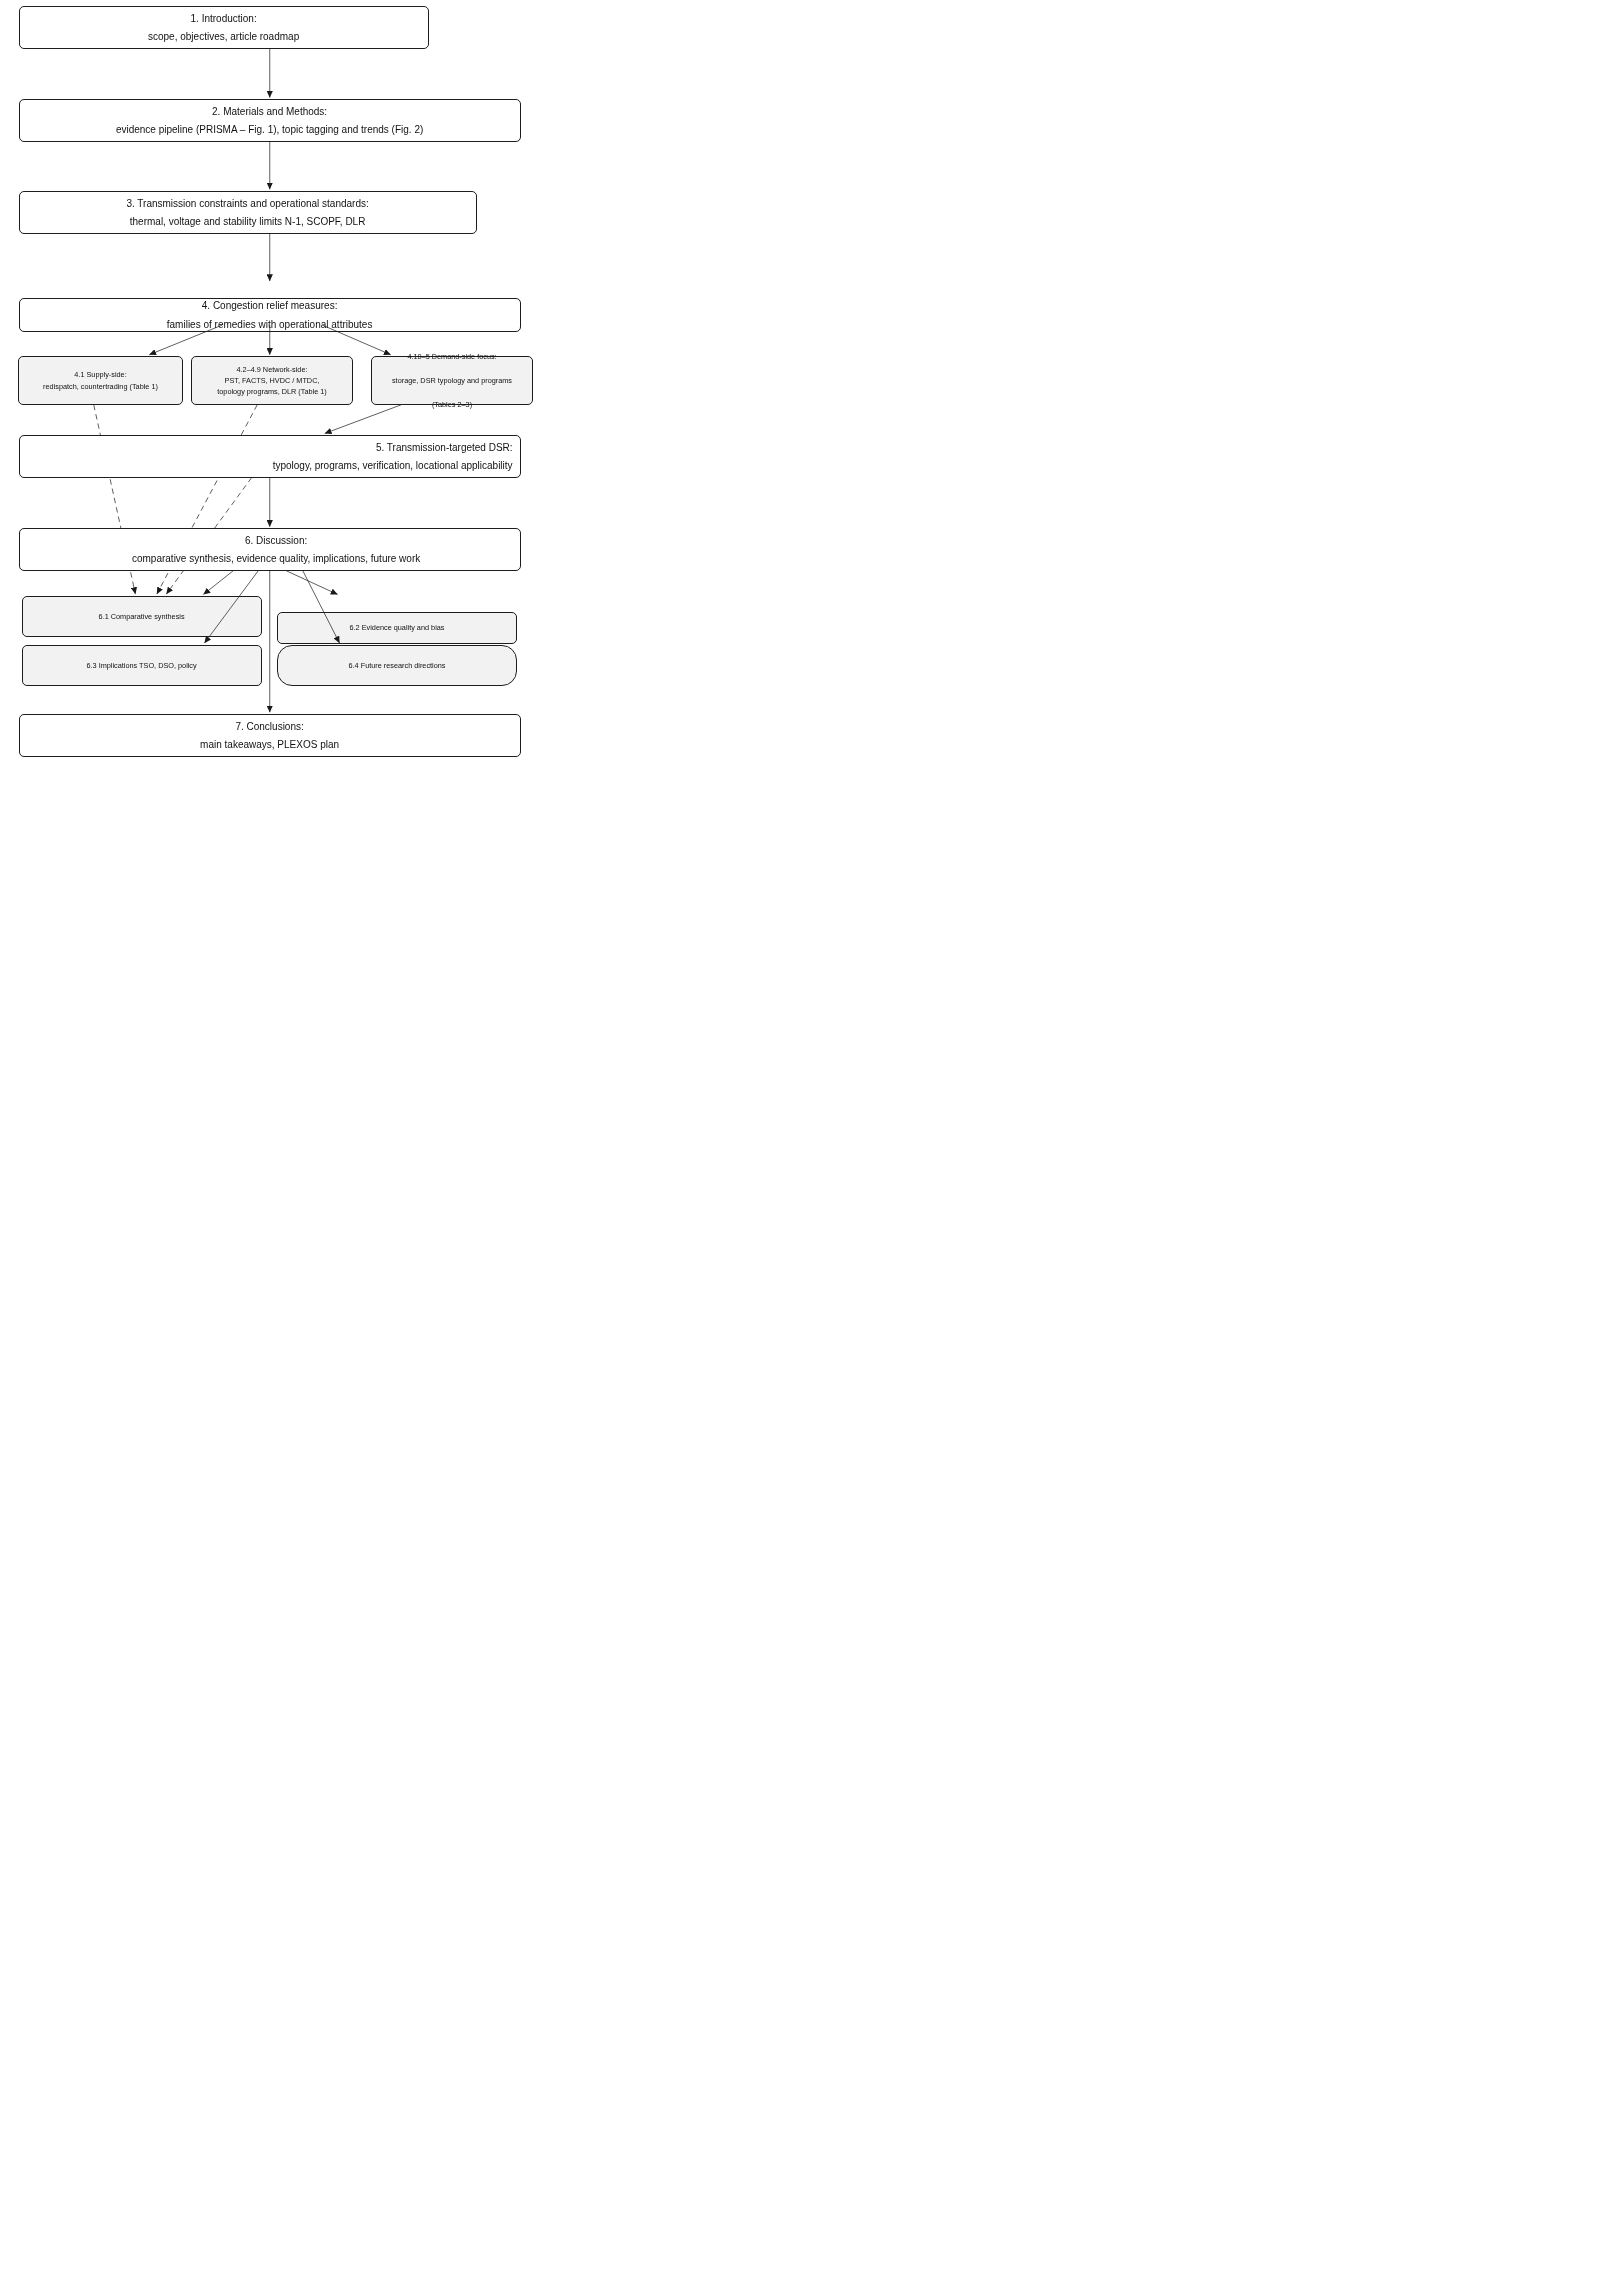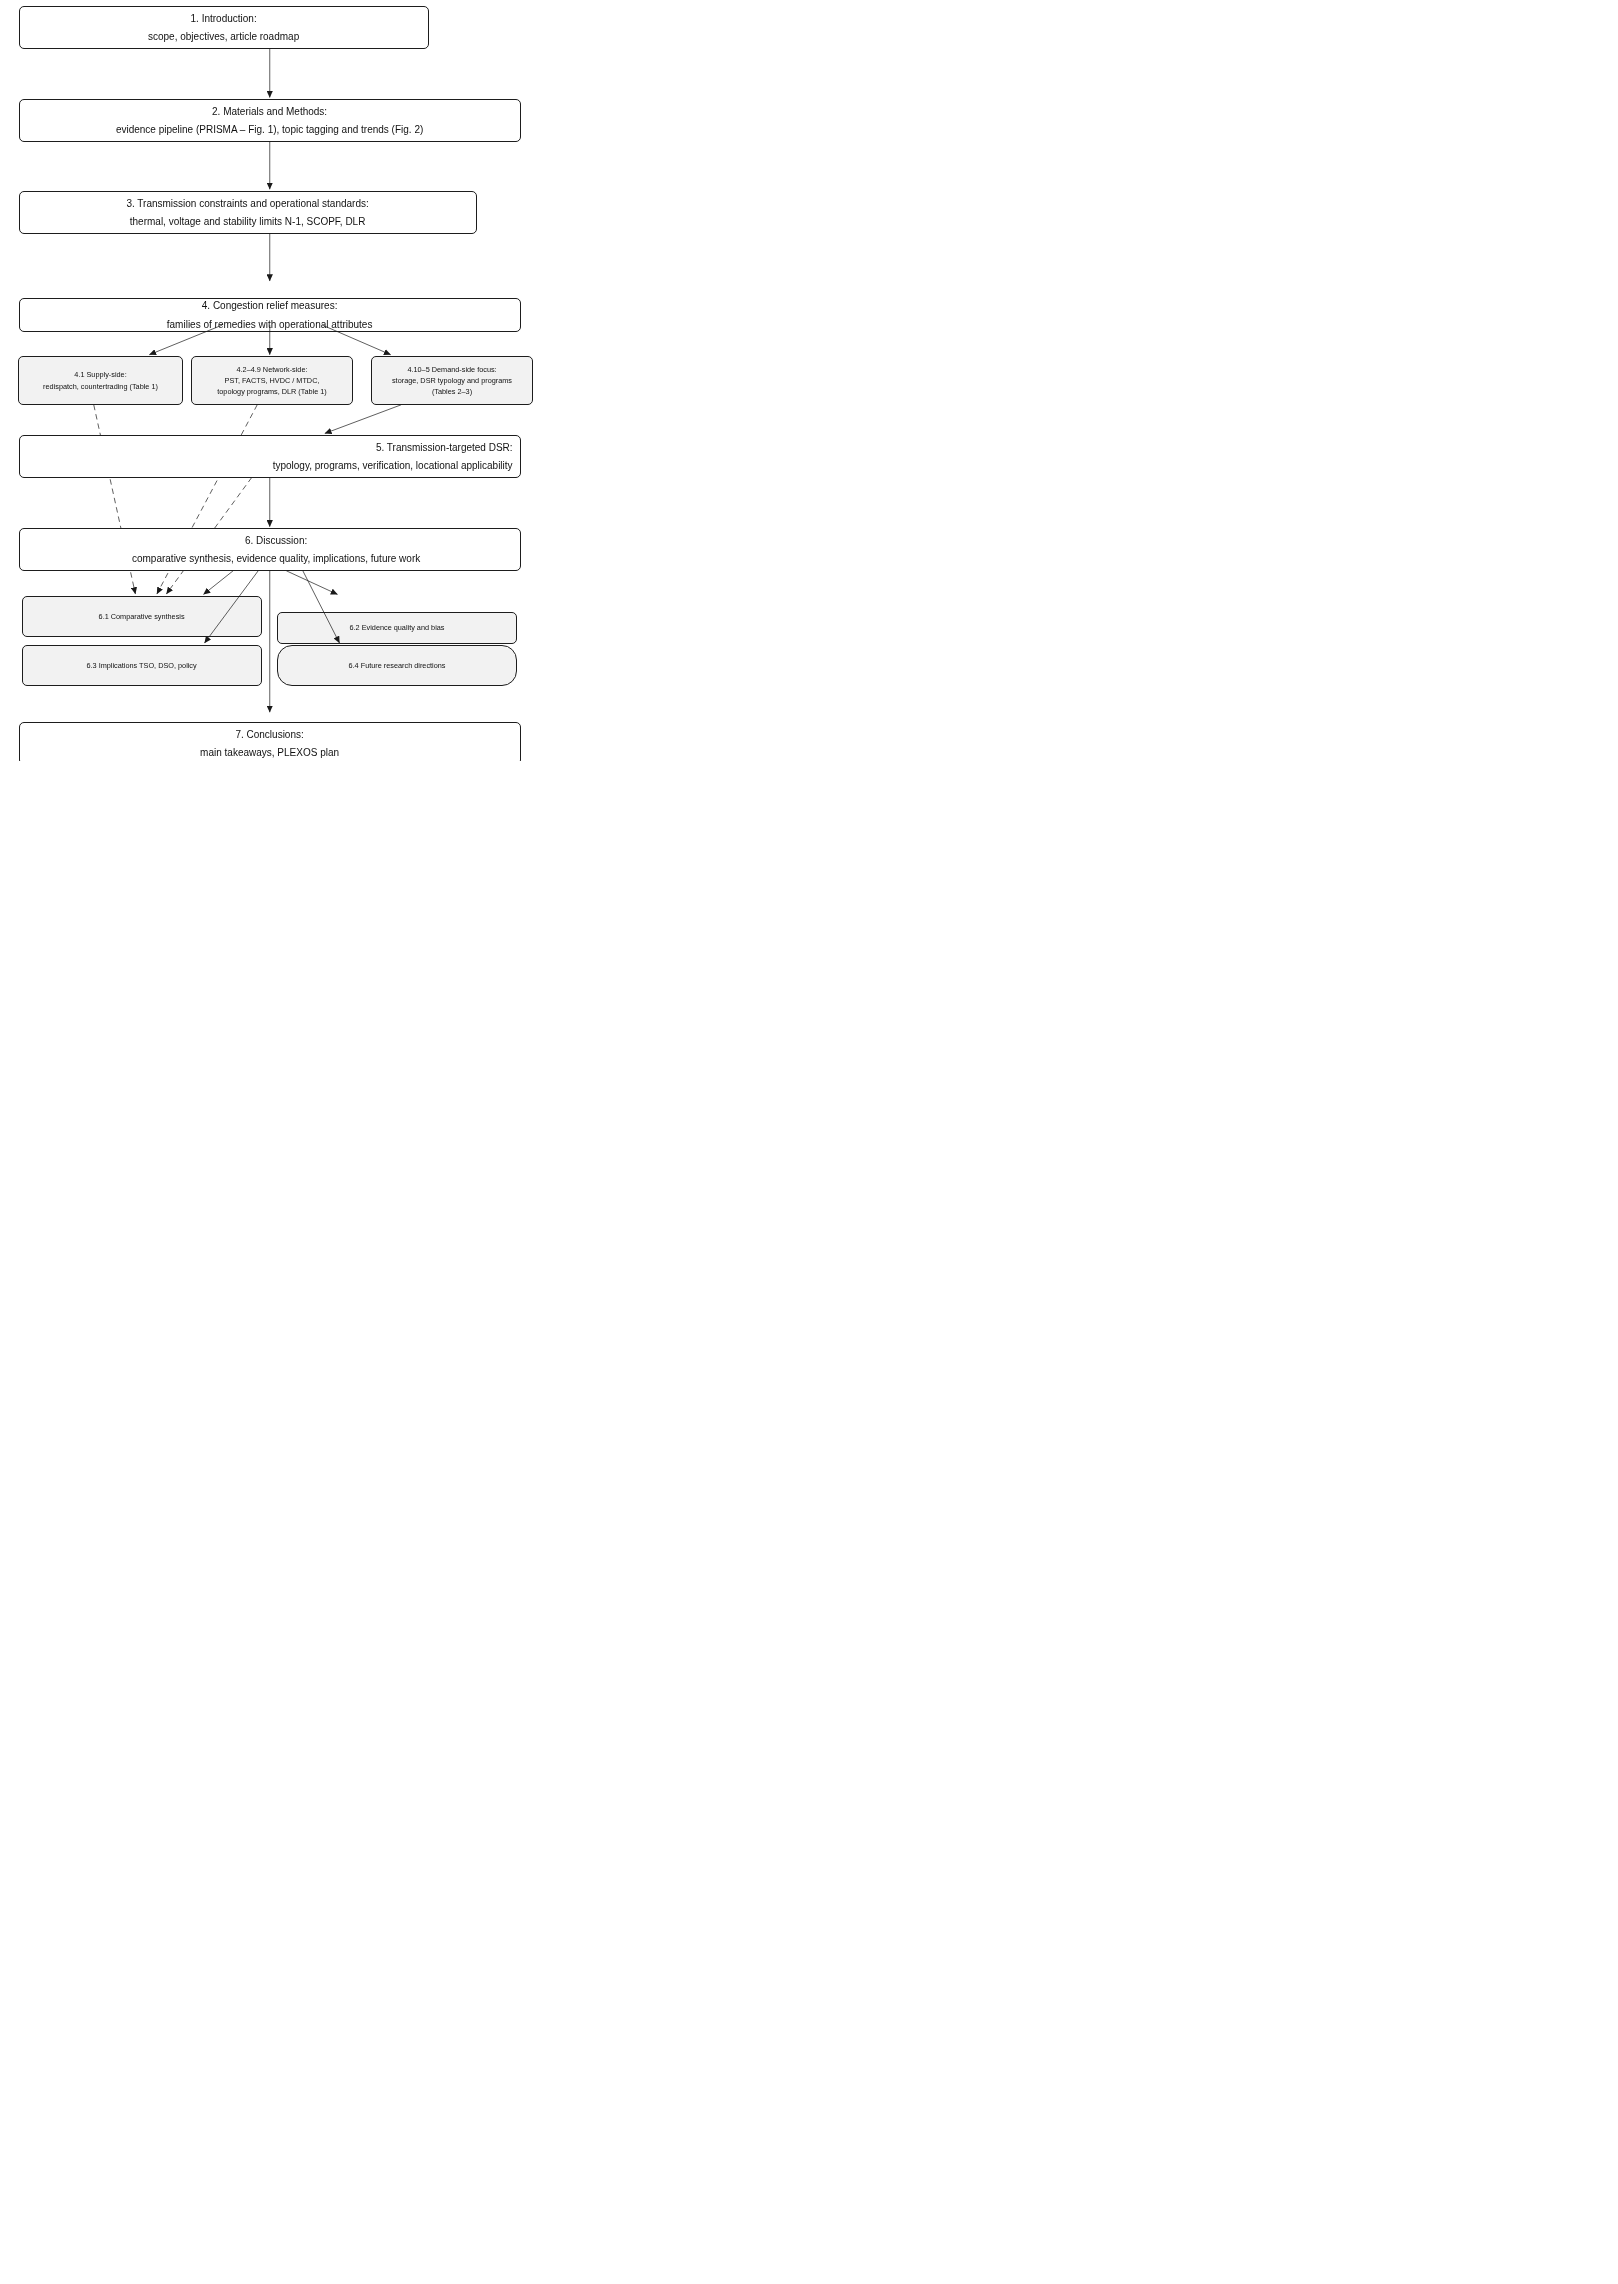--- a/index.html
+++ b/index.html
@@ -66,21 +66,21 @@
     <div class="line">4.1 Supply-side:</div>
     <div class="line">redispatch, countertrading (Table 1)</div>
   </div>
 
   <div class="node sub" style="left:191px;top:356px;width:162px;height:49px;">
     <div class="line">4.2–4.9 Network-side:</div>
     <div class="line">PST, FACTS, HVDC / MTDC,</div>
     <div class="line">topology programs, DLR (Table 1)</div>
   </div>
 
-  <div class="node sub" style="left:371px;top:356px;width:162px;height:49px;">
+  <div class="node sub" style="left:371px;top:356px;width:162px;height:49px;gap:13px;">
     <div class="line">4.10–5 Demand-side focus:</div>
     <div class="line">storage, DSR typology and programs</div>
     <div class="line">(Tables 2–3)</div>
   </div>
 
   <div class="node main" style="left:18.6px;top:435px;width:502px;height:43px;align-items:flex-end;">
     <div class="line">5. Transmission-targeted DSR:</div>
     <div class="line">typology, programs, verification, locational applicability</div>
   </div>
 
@@ -98,21 +98,21 @@
   </div>
 
   <div class="node sub" style="left:21.6px;top:645px;width:240px;height:41px;">
     <div class="line">6.3 Implications TSO, DSO, policy</div>
   </div>
 
   <div class="node sub" style="left:277px;top:645px;width:240px;height:41px;border-radius:15px;">
     <div class="line">6.4 Future research directions</div>
   </div>
 
-  <div class="node main" style="left:18.6px;top:714px;width:502px;height:43px;margin-top:8px;">
+  <div class="node main" style="left:18.6px;top:714px;width:502px;height:43px;">
     <div class="line">7. Conclusions:</div>
     <div class="line">main takeaways, PLEXOS plan</div>
   </div>
 
   <svg id="edges-over" class="edges" viewBox="0 0 1075 1517" width="539" height="761">
     <defs>
       <marker id="ah-o" markerWidth="11" markerHeight="9" refX="9.5" refY="4.5" orient="auto">
         <path d="M0,0 L10,4.5 L0,9 z" fill="#1a1a1a"></path>
       </marker>
     </defs>

